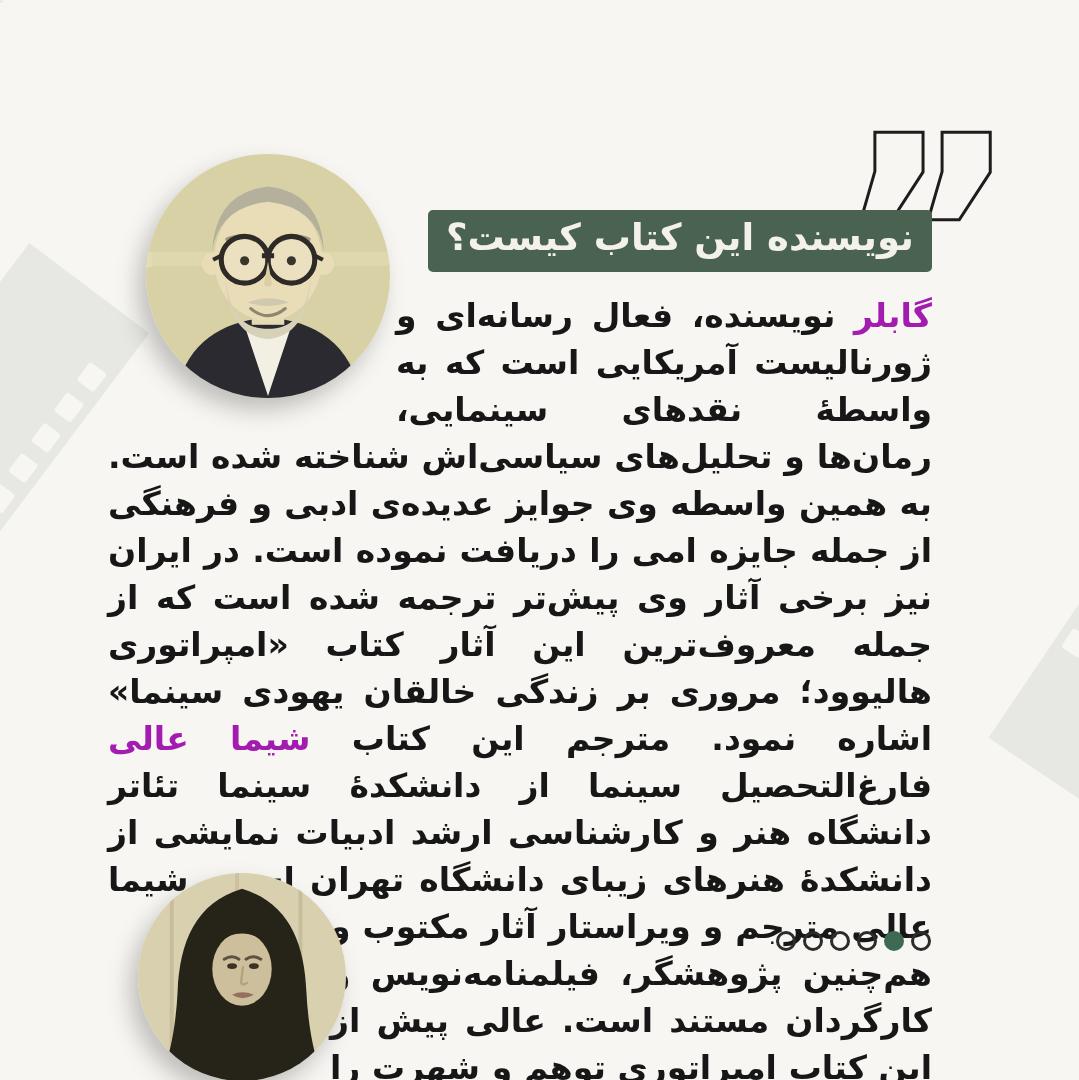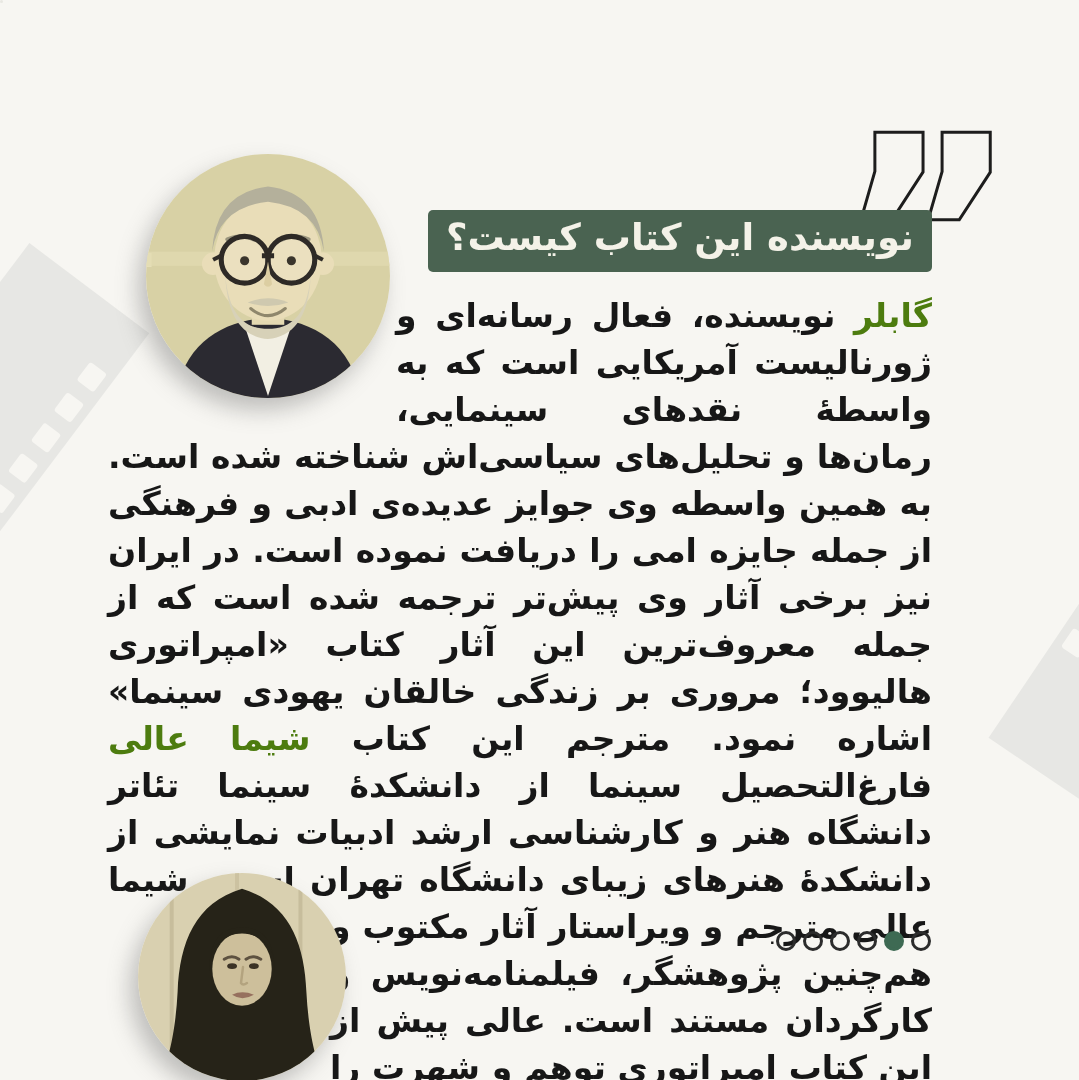--- a/index.html
+++ b/index.html
@@ -25,21 +25,21 @@
   .filmstrip.right{left:978px;top:568px;transform:rotate(-56deg);}
   
   .quote-svg{position:absolute;left:836px;top:124px;width:146px;height:112px;overflow:visible;}
   
   .article{position:absolute;left:108px;top:210px;width:824px;direction:rtl;}
   .headline-row{text-align:right;margin:0 0 20px 0;}
   .headline-bar{display:inline-block;background:#4a6351;color:#f4f2e8;
     font-size:37px;font-weight:bold;line-height:1.25;padding:5px 18px 11px 18px;border-radius:5px;}
   .body-text{margin:0;font-size:33px;line-height:47px;font-weight:bold;color:#171717;
     text-align:justify;}
-  .accent{color:#4d7c0f;}
+  .accent{color:#a21caf;}
   
   .spacer{float:left;position:relative;}
   .spacer.man{width:288px;height:96px;}
   .spacer.woman{width:222px;height:190px;}
   .photo{position:absolute;border-radius:50%;overflow:hidden;
     box-shadow:-8px 12px 22px rgba(100,100,100,.38);}
   .photo svg{display:block;}
   .photo.man{left:38px;top:-138px;width:244px;height:244px;}
   .photo.woman{left:30px;top:-30px;width:208px;height:208px;}
   

